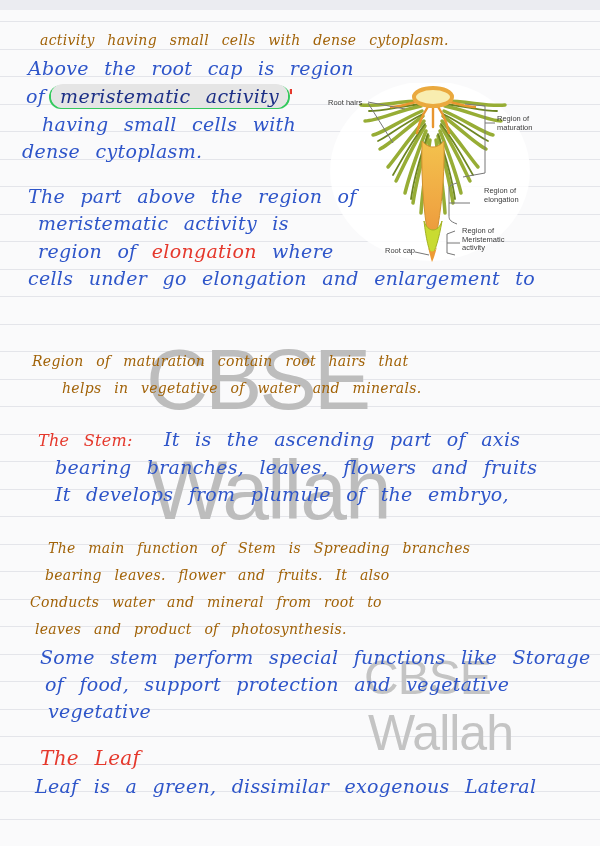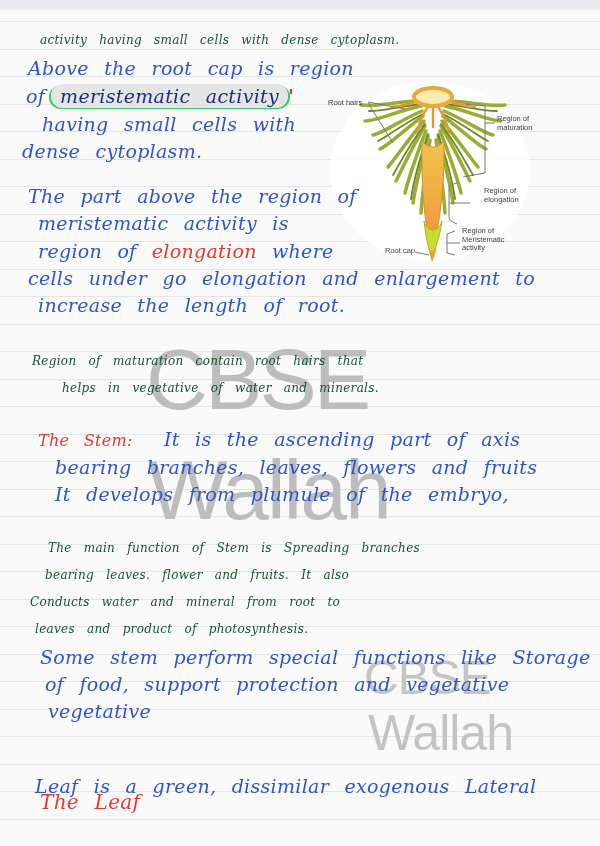--- a/index.html
+++ b/index.html
@@ -19,22 +19,22 @@
   .wm.cbse1{left:146px;top:336px;font-size:86px;letter-spacing:-3px;}
   .wm.wallah1{left:148px;top:448px;font-size:84px;letter-spacing:-2px;}
   .wm.cbse2{left:364px;top:654px;font-size:48px;letter-spacing:-1px;color:#c4c4c4;}
   .wm.wallah2{left:368px;top:708px;font-size:50px;letter-spacing:-1px;color:#c4c4c4;}
   .hw{
     position:absolute;white-space:nowrap;
     font-family:"DejaVu Serif",serif;font-style:italic;
     font-size:19px;letter-spacing:0.3px;word-spacing:9px;
     color:#2e55c9;line-height:24px;
   }
-  .hw.black{color:#14532d;font-size:12px;word-spacing:8px;}
-  .hw .red, .hw.redline{color:#e5382c;margin-top:44px;}
+  .hw.black{color:#a16207;font-size:14px;word-spacing:8px;}
+  .hw .red, .hw.redline{color:#e5382c;}
   .hl{
     background:#e5e5e5;color:#1c2f86;
     padding:1px 9px;margin-left:6px;border-radius:12px;
     box-shadow:2px 1px 0 #35c95e,-2px 1px 0 #35c95e;
   }
   .redtick{color:#e5382c;font-weight:bold;}
   
   .diagram{position:absolute;left:325px;top:83px;width:270px;height:185px;}
   .diagram svg{position:absolute;left:0;top:0;}
   .dlabel{
@@ -145,21 +145,20 @@
   <div class="hw" style="top:139px;left:22px">dense cytoplasm.</div>
 
   <div class="hw" style="top:184px;left:28px">The part above the region of</div>
   <div class="hw" style="top:211px;left:38px">meristematic activity is</div>
   <div class="hw" style="top:239px;left:38px">
     <span>region of</span>
     <span class="red">elongation</span>
     <span>where</span>
   </div>
   <div class="hw" style="top:266px;left:28px">cells under go elongation and enlargement to</div>
-  <div class="hw" style="top:293px;left:38px">increase the length of root.</div>
 
   <div class="hw black" style="top:349px;left:32px">Region of maturation contain root hairs that</div>
   <div class="hw black" style="top:376px;left:62px">helps in vegetative of water and minerals.</div>
 
   <div class="hw" style="top:427px;left:38px">
     <span class="red" style="font-size:16px">The Stem:</span>
     <span style="margin-left:16px">It is the ascending part of axis</span>
   </div>
   <div class="hw" style="top:455px;left:55px">bearing branches, leaves, flowers and fruits</div>
   <div class="hw" style="top:482px;left:55px">It develops from plumule of the embryo,</div>

